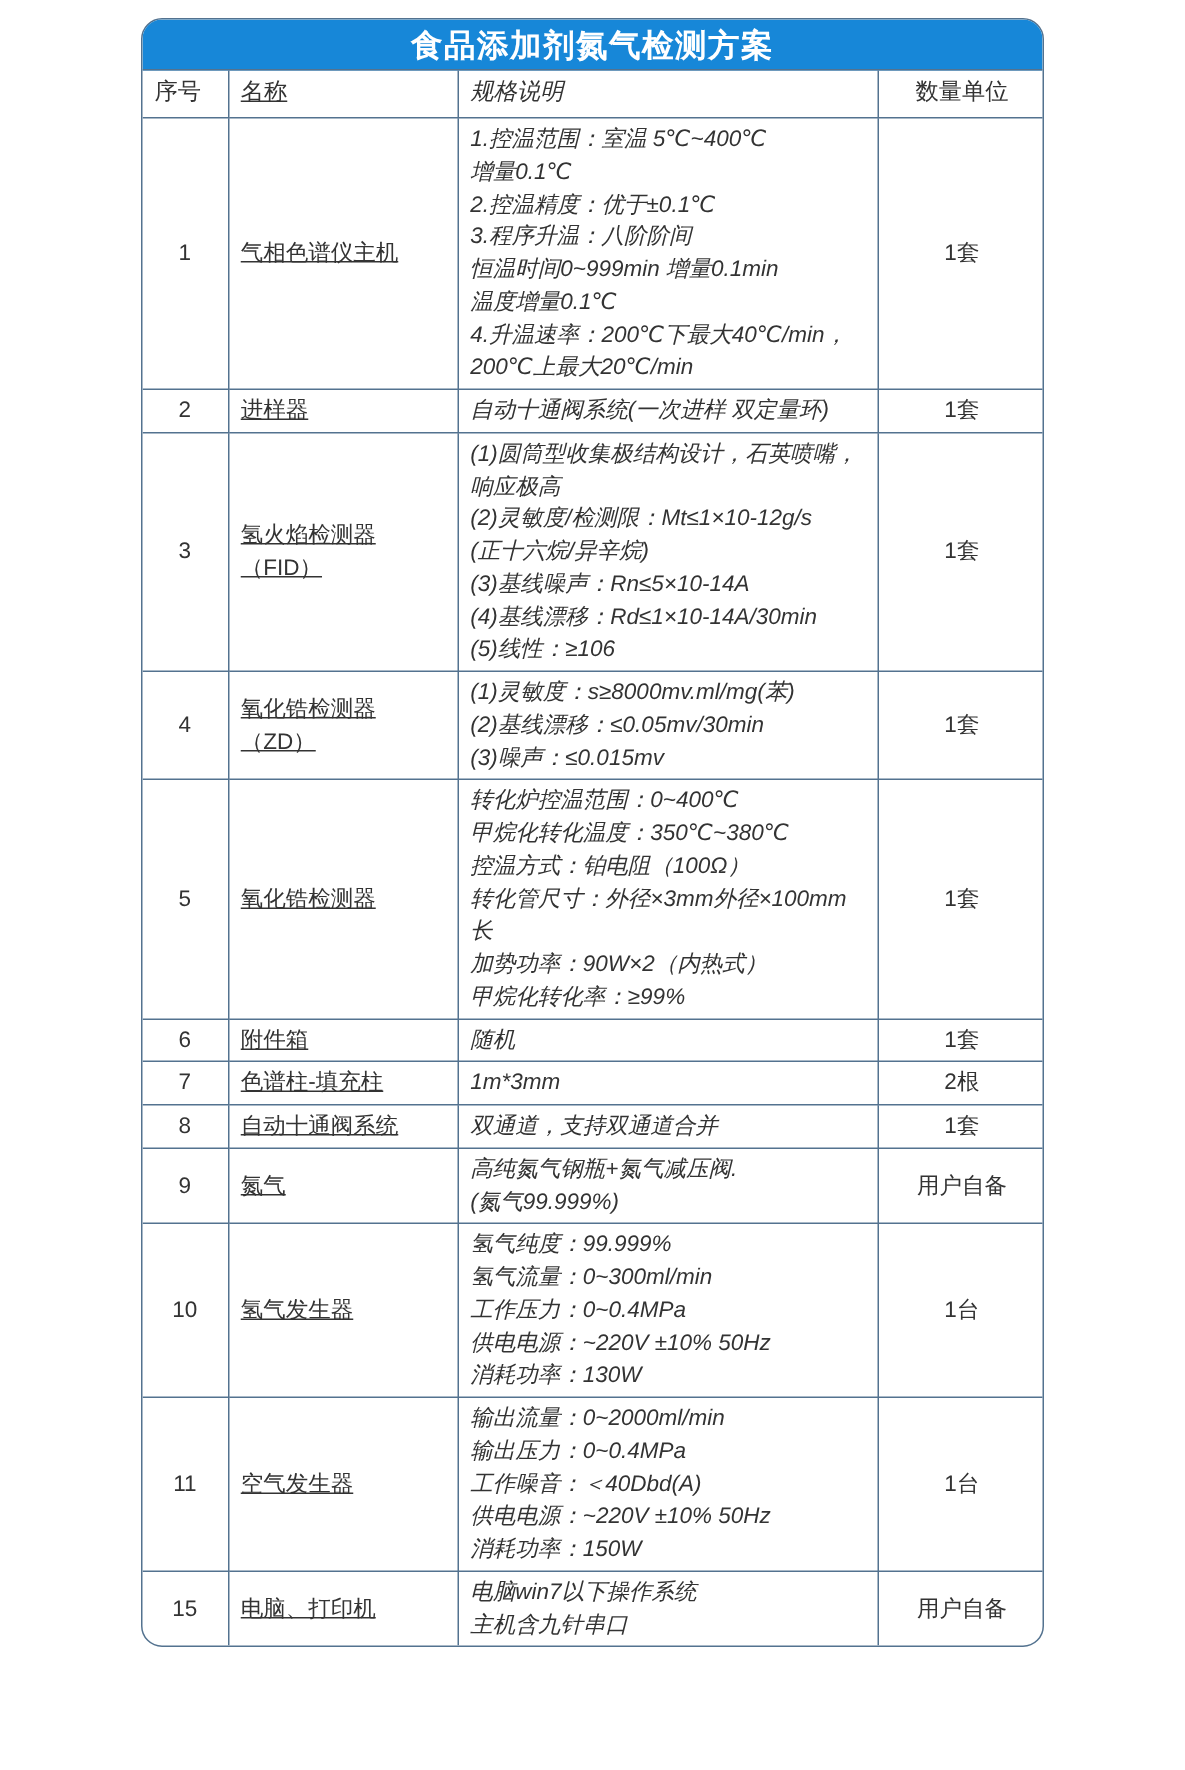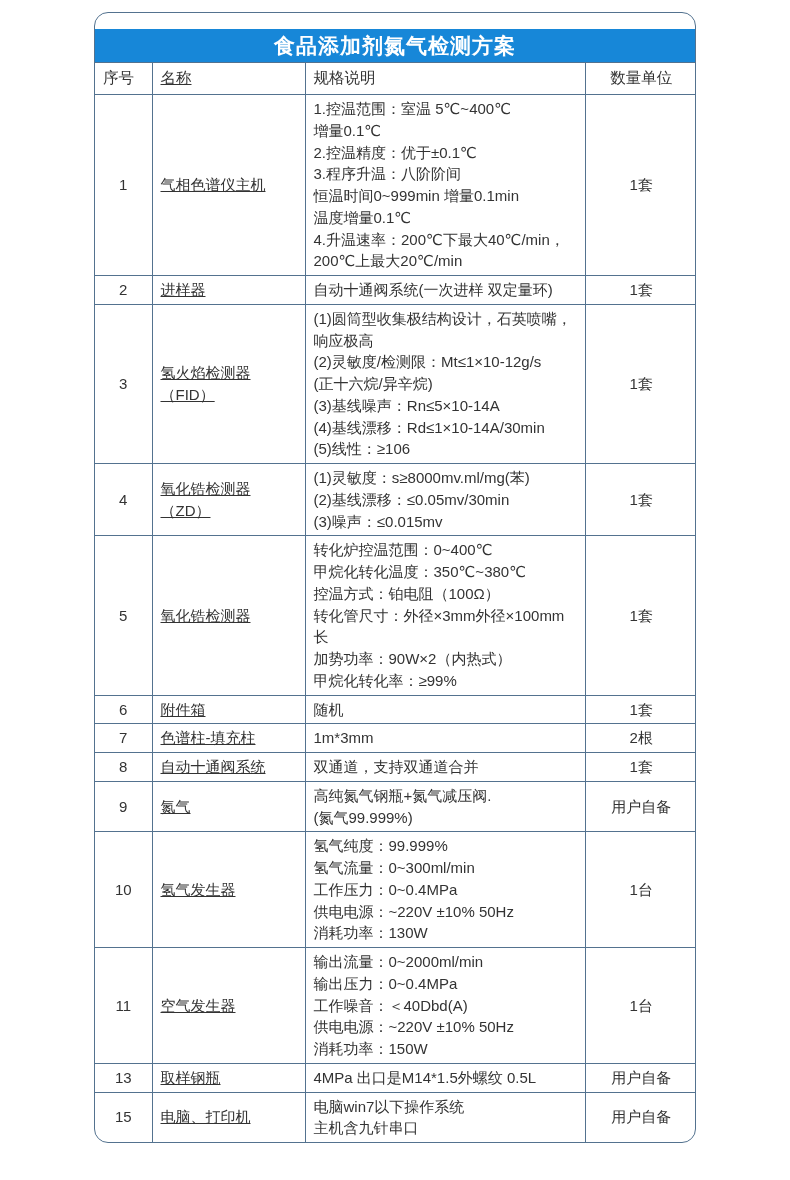--- a/index.html
+++ b/index.html
@@ -22,21 +22,20 @@
     background: #1787d8;
     height: 33px;
     display: flex;
     align-items: center;
     justify-content: center;
     color: #ffffff;
     font-size: 21px;
     font-weight: 700;
     letter-spacing: 1px;
     border-bottom: 1.5px solid #53728f;
-    margin-top: 16px;
   }
   table.spec-table {
     width: 100%;
     border-collapse: collapse;
     table-layout: fixed;
     color: #333333;
     font-size: 15px;
   }
   .spec-table th, .spec-table td {
     border-right: 1.5px solid #53728f;
@@ -50,21 +49,21 @@
   .spec-table th:last-child, .spec-table td:last-child { border-right: none; text-align: center; }
   .spec-table tbody tr:last-child td { border-bottom: none; }
   .spec-table thead th {
     font-size: 15.5px;
     text-align: left;
     height: 25px;
     color: #333333;
   }
   .c-no   { text-align: center; padding-left: 2px; padding-right: 2px; margin-top: 22px; }
   .c-name { padding-left: 10px; text-decoration: underline; }
-  .c-spec { white-space: pre-line; padding: 3px 4px 3px 8px; }
+  .c-spec { white-space: pre-line; padding: 3px 4px 3px 8px; font-style: italic; }
   .c-qty  { padding-left: 12px; }
 </style>
 </head>
 <body>
 
 <div class="card">
   <div class="title-bar">
     <span>食品添加剂氮气检测方案</span>
   </div>
   <table class="spec-table">
@@ -172,26 +171,20 @@
         <td class="c-no">11</td>
         <td class="c-name">空气发生器</td>
         <td class="c-spec">输出流量：0~2000ml/min
 输出压力：0~0.4MPa
 工作噪音：＜40Dbd(A)
 供电电源：~220V ±10% 50Hz
 消耗功率：150W</td>
         <td class="c-qty">1台</td>
       </tr>
       <tr>
-        <td class="c-no">13</td>
-        <td class="c-name">取样钢瓶</td>
-        <td class="c-spec">4MPa 出口是M14*1.5外螺纹 0.5L</td>
-        <td class="c-qty">用户自备</td>
-      </tr>
-      <tr>
         <td class="c-no">15</td>
         <td class="c-name">电脑、打印机</td>
         <td class="c-spec">电脑win7以下操作系统
 主机含九针串口</td>
         <td class="c-qty">用户自备</td>
       </tr>
     </tbody>
   </table>
 </div>
 

